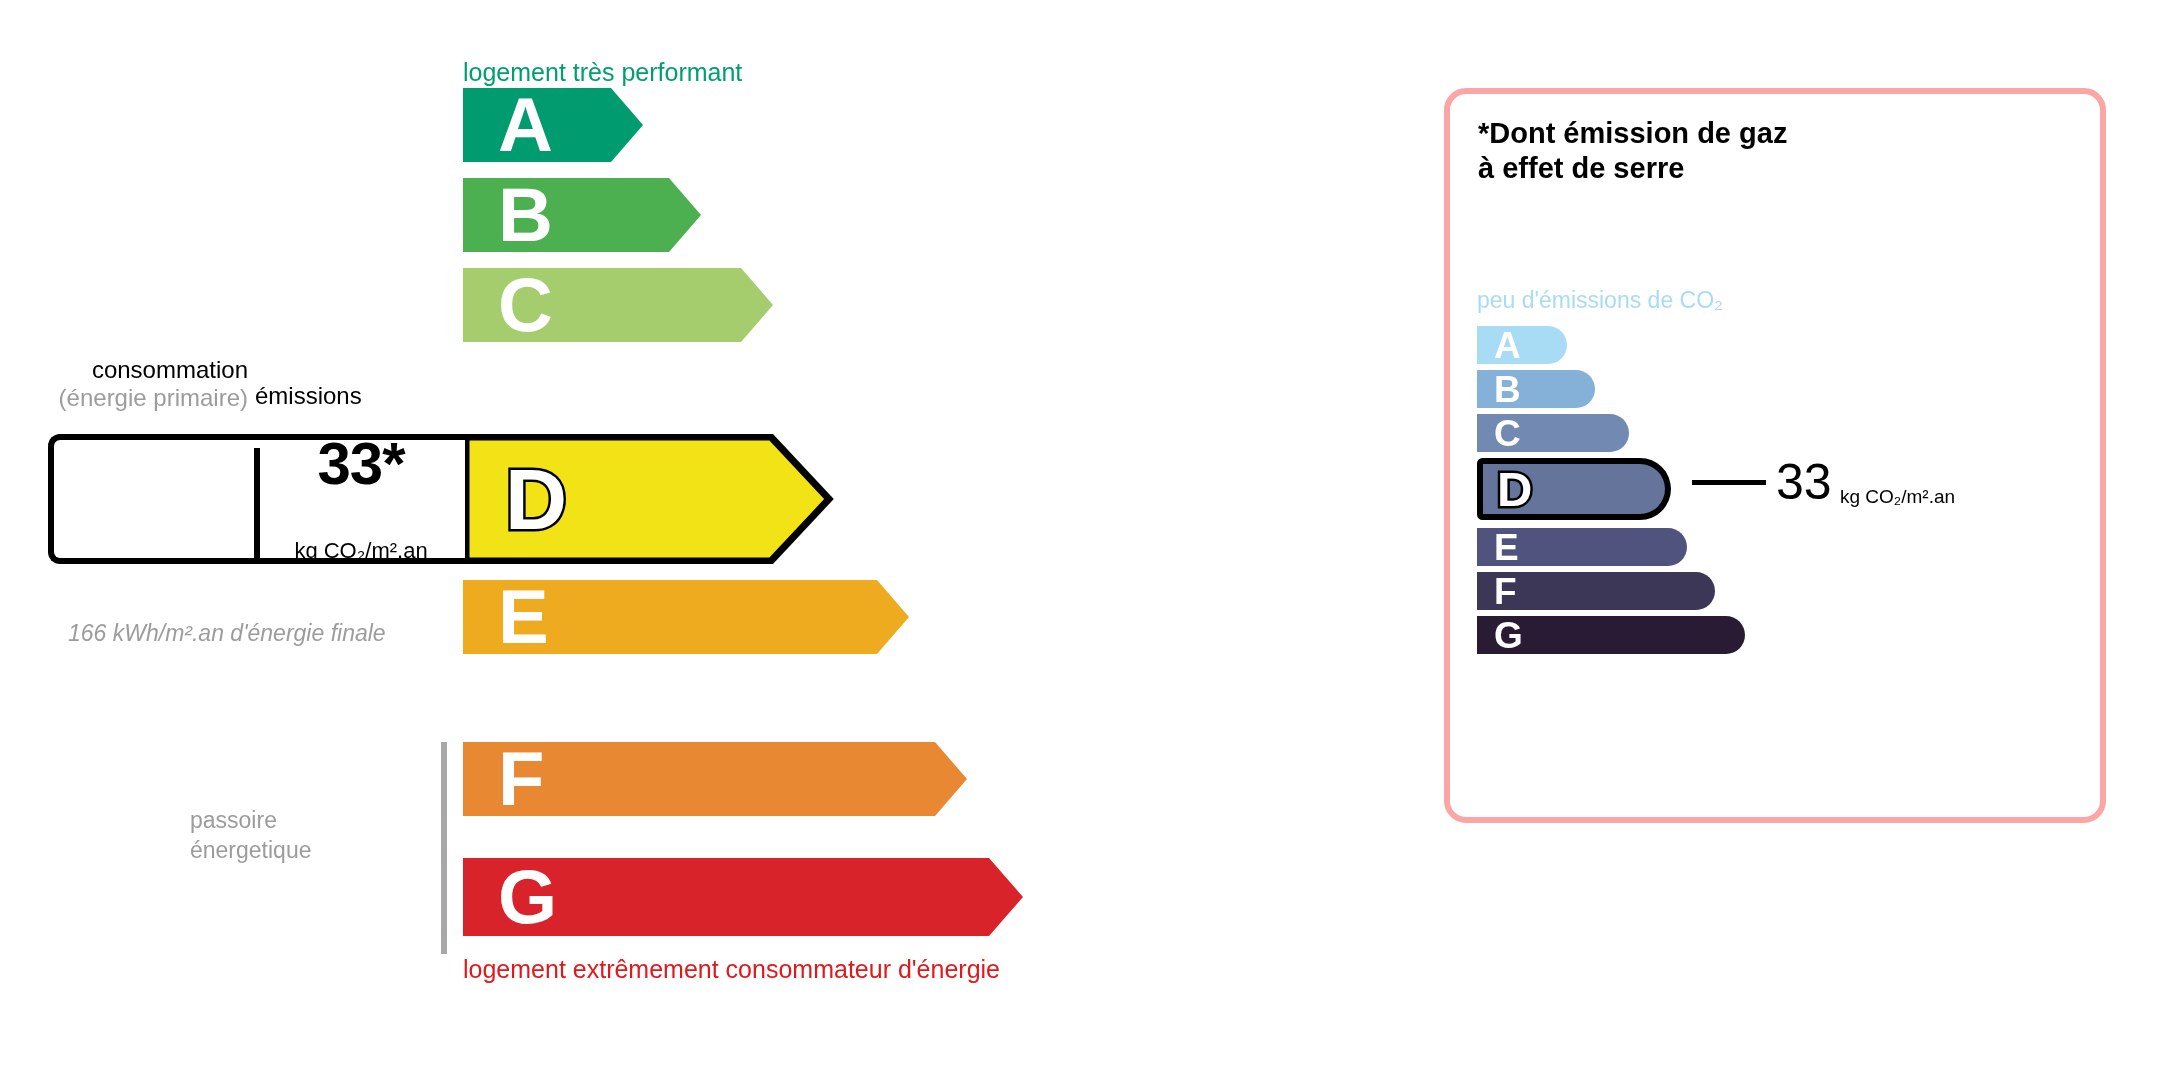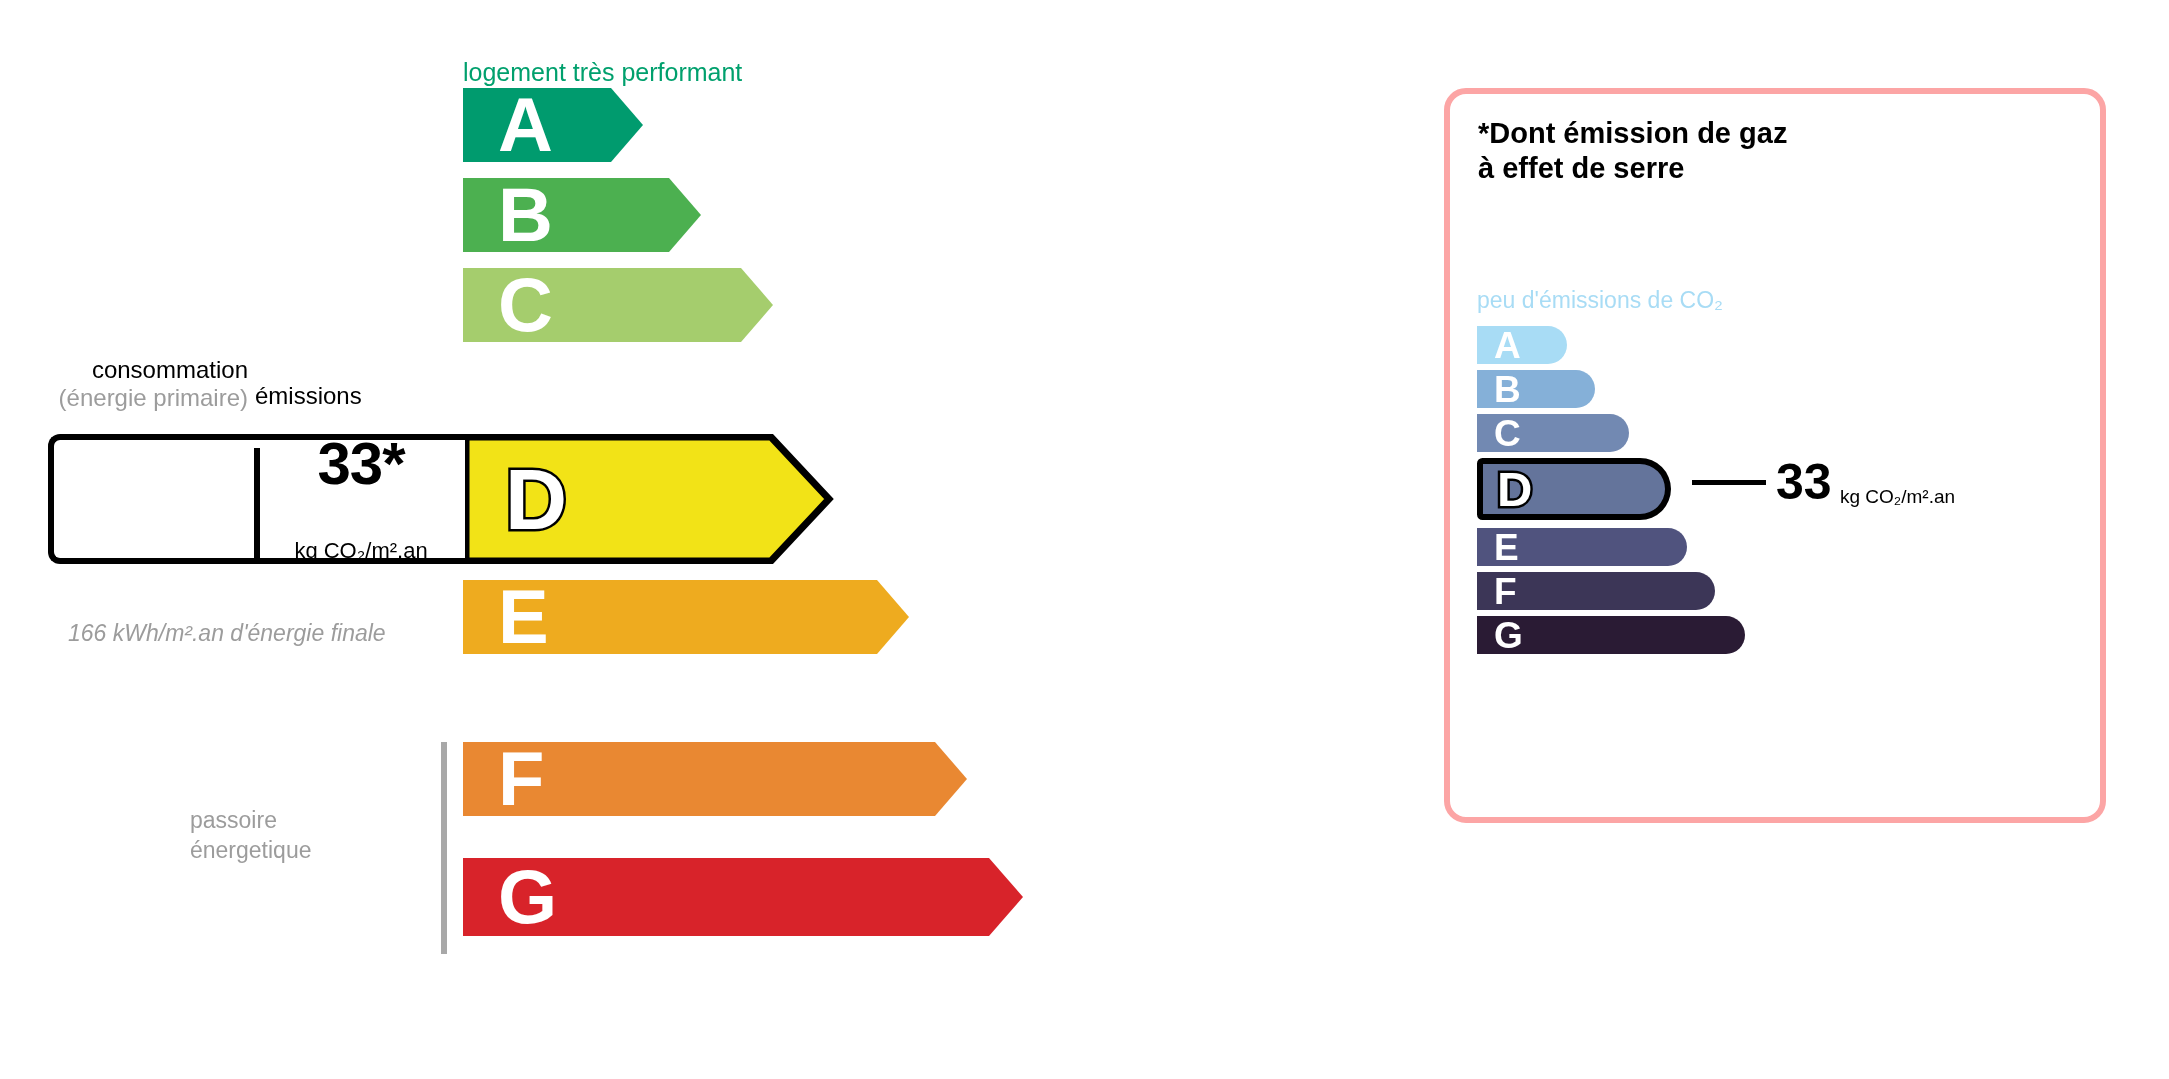--- a/index.html
+++ b/index.html
@@ -230,21 +230,21 @@
     left: 14px;
   }
   #co2-leader {
     position: absolute;
     height: 5px;
     background: #000000;
   }
   #co2-value {
     position: absolute;
     font-size: 50px;
-    font-weight: bold;
+    font-weight: normal;
     color: #000000;
     line-height: 1;
     white-space: nowrap;
   }
   #co2-value-unit {
     position: absolute;
     font-size: 19px;
     color: #000000;
     white-space: nowrap;
   }
@@ -319,20 +319,21 @@
     </div>
   </div>
 
   <div class="label-final">166 kWh/m².an
 d'énergie finale</div>
 
   <div id="passoire-bar"></div>
   <div class="label-passoire">passoire
 énergetique</div>
 
+  <div class="caption-bottom">logement extrêmement consommateur d'énergie</div>
 </div>
 
 <div id="co2-panel">
 
   <div id="co2-title">*Dont émission de gaz
 à effet de serre</div>
 
   <div id="co2-top-caption">peu d'émissions de CO₂</div>
 
   <div class="co2-bar" id="co2-A" style="top:232px; width:90px; height:38px; background:#a8dcf5;">

